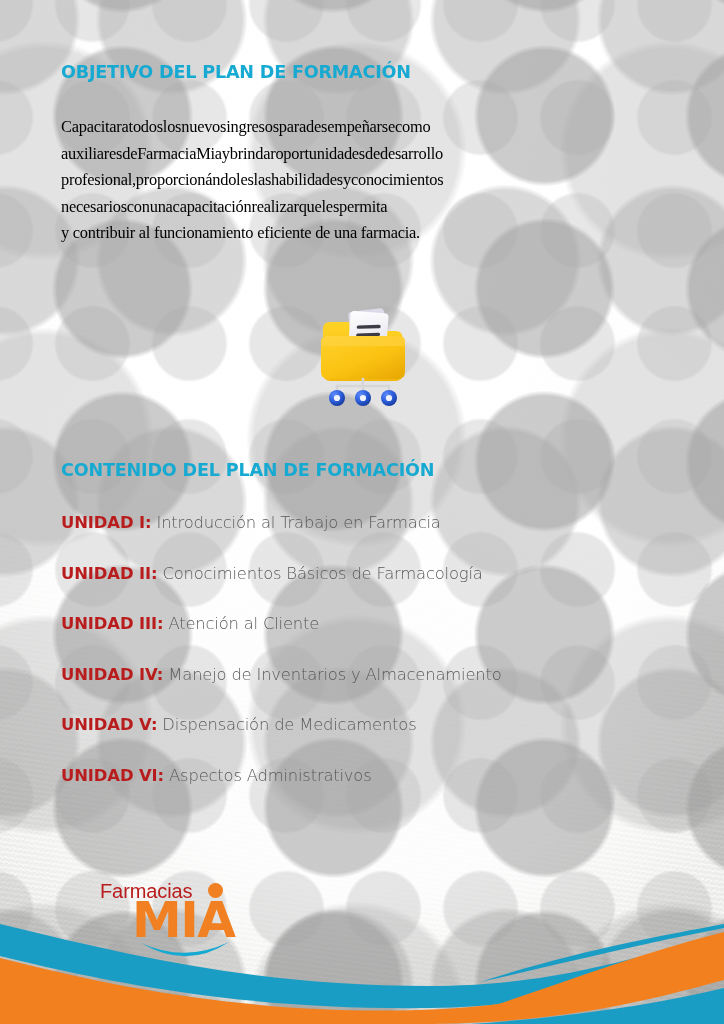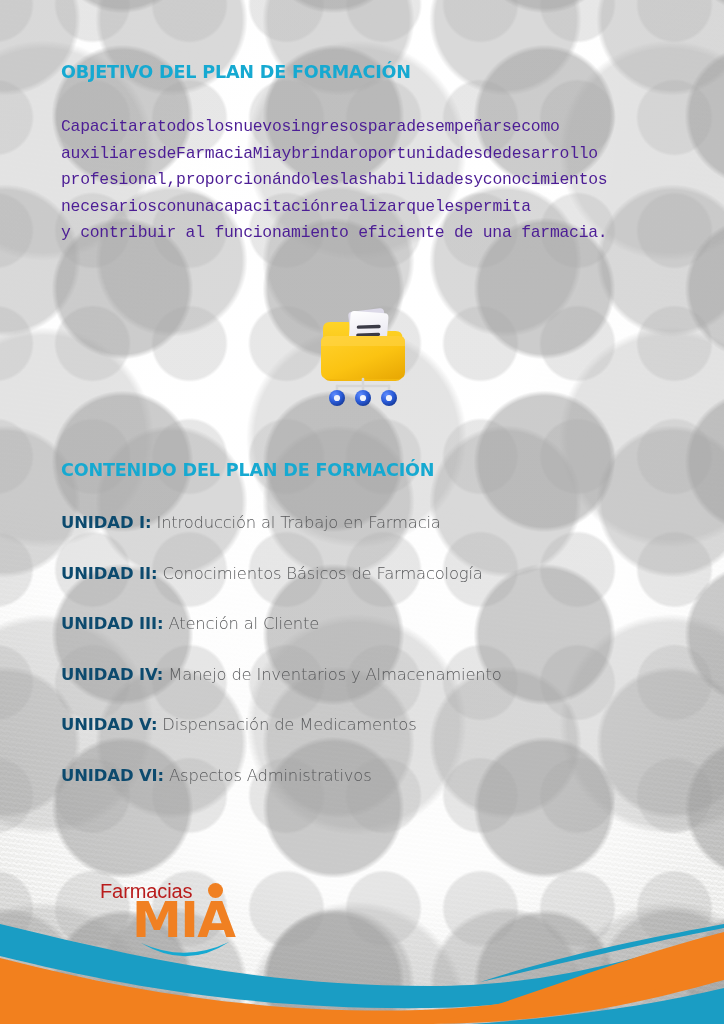--- a/index.html
+++ b/index.html
@@ -58,25 +58,25 @@
   }
   #heading-objetivo { top:61px; }
   #heading-contenido { top:459px; }
 
   
   .body-paragraph {
     position:absolute;
     left:61px;
     top:114px;
     width:592px;
-    color:#4c1d95;
+    color:#000000;
     font-size:16.4px;
     line-height:26.5px;
     text-align:justify;
-    font-family:Liberation Mono, monospace;
+    font-family:Liberation Serif, serif;
     font-weight:300;
     letter-spacing:-0.25px;
   }
   .body-paragraph > span { display:block; }
   .jline { display:flex; justify-content:space-between; }
   .jline.last { display:block; }
   .jline > i { font-style:normal; }
 
   
   .unit-list { position:absolute; left:61px; top:513px; width:600px; }
@@ -85,21 +85,21 @@
     font-size:16.4px;
     line-height:20px;
     margin-bottom:30.5px;
     font-family:"DejaVu Sans", sans-serif;
     font-weight:300;
     letter-spacing:-0.2px;
     white-space:nowrap;
   }
   .unit-item .unit-label {
     font-weight:bold;
-    color:#0c4a6e;
+    color:#b91c1c;
     letter-spacing:-0.1px;
   }
   .unit-item .unit-title { font-weight:300; }
 
   
   .folder-icon {
     position:absolute;
     left:315px; top:303px;
     width:96px; height:106px;
   }

